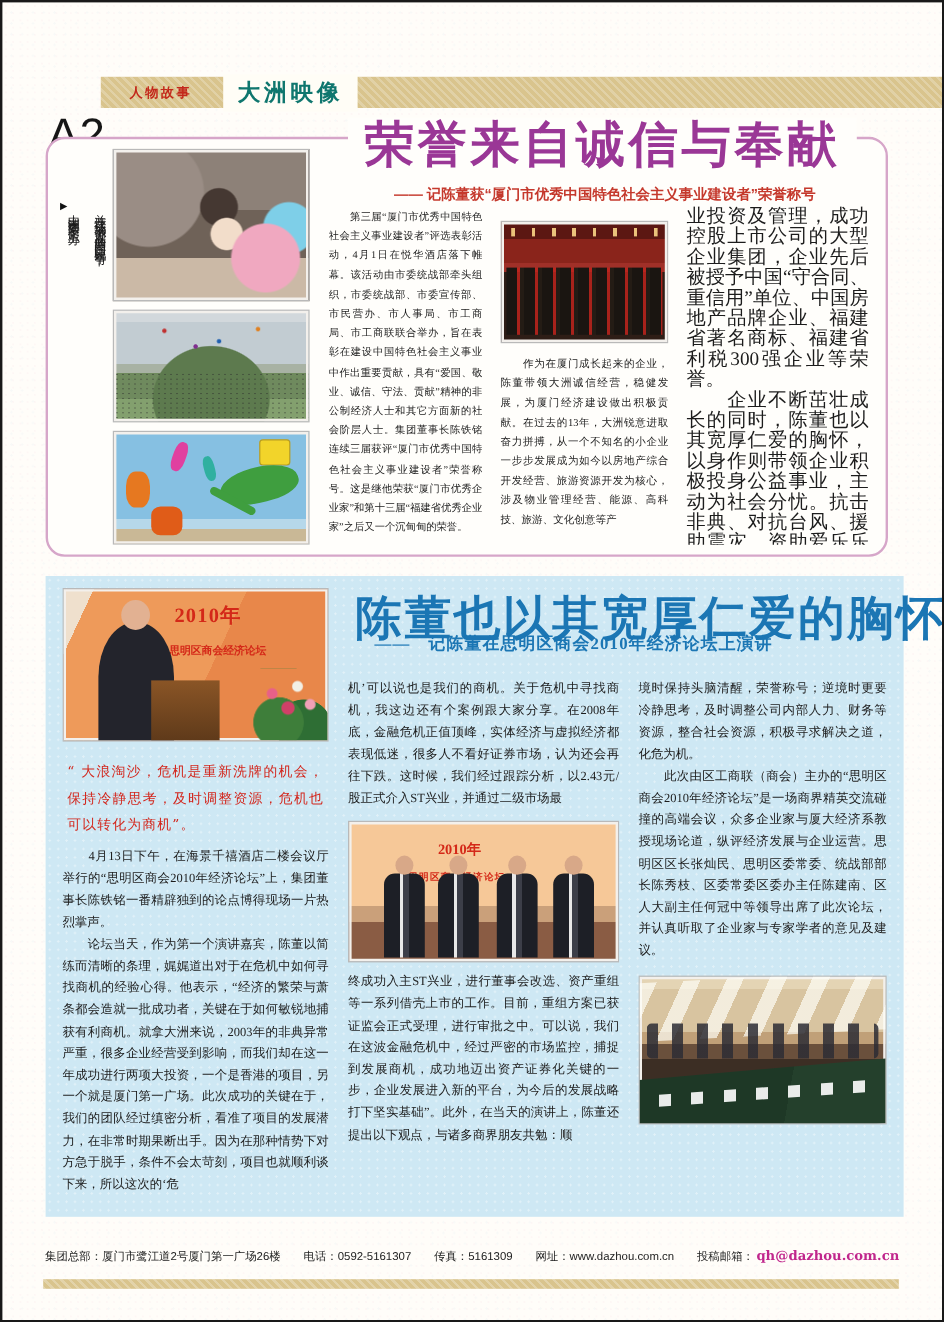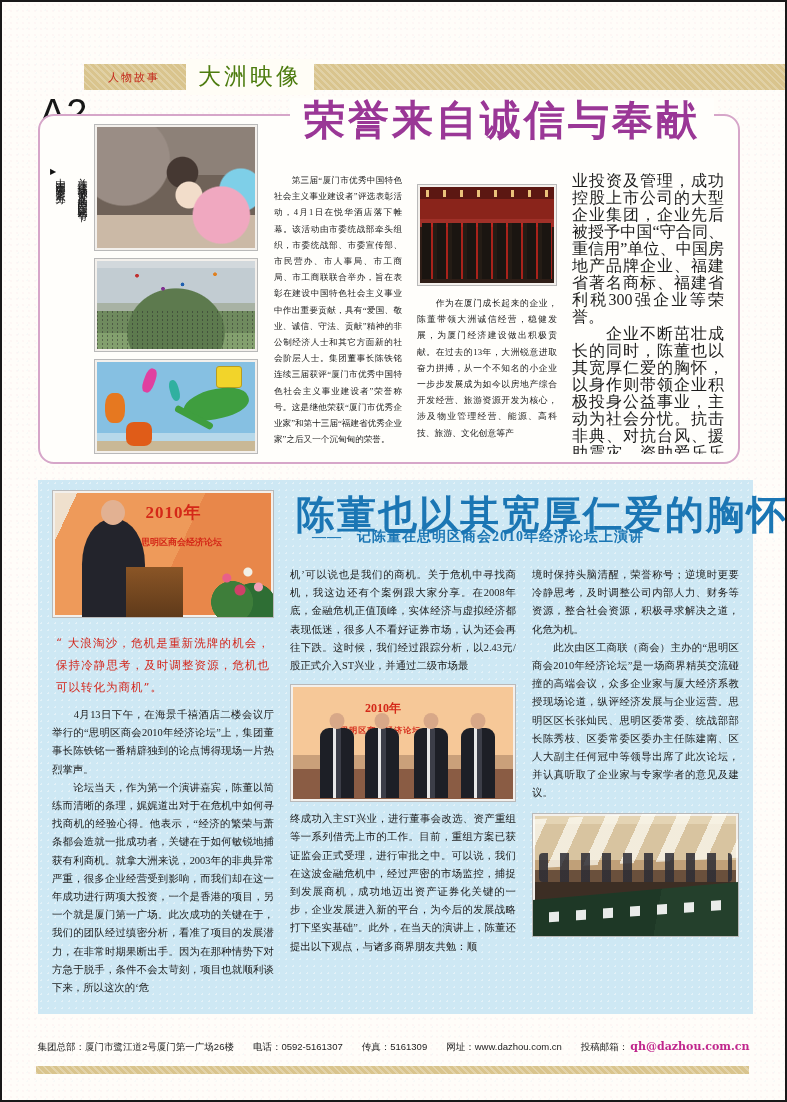--- a/index.html
+++ b/index.html
@@ -18,23 +18,23 @@
     overflow:hidden;
   }
   
   .page-num { position:absolute; top:50px; left:38px; font-family:"Liberation Sans",sans-serif; font-size:38px; font-weight:500; letter-spacing:1px; color:#161616;margin-top:40px; }
   .band {
     position:absolute; top:62px; left:82px; right:0; height:26px;
     background-color:#d9c48d;
     background-image:repeating-linear-gradient(45deg, rgba(255,255,255,.22) 0 2px, transparent 2px 5px);
     display:flex; align-items:center;
   }
-  .section-label { margin-left:24px; font-size:11px; font-weight:normal; color:#c3281b; letter-spacing:2px; font-family:"Liberation Sans",sans-serif; }
+  .section-label { margin-left:24px; font-size:11px; font-weight:bold; color:#c3281b; letter-spacing:2px; font-family:"Liberation Sans",sans-serif; }
   .brand-box { margin-left:26px; background:#fffdf6; padding:2px 12px 3px; }
-  .brand-label { font-size:23px; font-weight:normal; color:#4d7c0f; letter-spacing:3px; font-family:"Liberation Sans",sans-serif; }
+  .brand-label { font-size:19px; font-weight:bold; color:#0f766e; letter-spacing:3px; font-family:"Liberation Sans",sans-serif; }
 
   
   .a1 { position:absolute; left:36px; top:112px; width:702px; height:350px; border:2px solid #d6a6c9; border-radius:16px; background:#fffefb; }
   .a1-title { position:absolute; top:-18px; left:250px; background:#fffefb; padding:0 14px; font-size:41px; font-weight:bold; color:#9a3796; letter-spacing:3px; line-height:1.1; font-family:"Liberation Sans",sans-serif; white-space:nowrap; z-index:2; }
   .a1-sub { position:absolute; top:38px; left:250px; width:428px; text-align:center; font-size:12px; font-weight:bold; color:#c5392d; z-index:2; font-family:"Liberation Sans",sans-serif; }
   .a1-inner { position:absolute; inset:8px 10px; display:flex; overflow:hidden; }
   .a1-side { width:208px; flex-shrink:0; display:flex; }
   .vcap { width:44px; position:relative; writing-mode:vertical-rl; padding-top:46px; padding-right:4px; font-size:10px; letter-spacing:2px; line-height:16px; color:#1a1a1a; font-family:"Liberation Sans",sans-serif; }
   .vcap-main, .vcap-sub { display:block; }
   .vcap-sub { margin-block-start:6px; }
@@ -149,20 +149,21 @@
 <div class="page">
 
   <div class="page-num">A2</div>
   <div class="band">
     <span class="section-label">人物故事</span>
     <span class="brand-box"><span class="brand-label">大洲映像</span></span>
   </div>
 
   <section class="a1">
     <h1 class="a1-title">荣誉来自诚信与奉献</h1>
+    <div class="a1-sub">—— 记陈董获“厦门市优秀中国特色社会主义事业建设者”荣誉称号</div>
     <div class="a1-inner">
       <div class="a1-side">
         <div class="vcap">
           <span class="vcap-arrow">▶</span>
           <span class="vcap-main">并连续成功举办了五届的厦门国际风筝节</span>
           <span class="vcap-sub">由大洲集团发起主办</span>
         </div>
         <div class="a1-photos">
           <div class="ph ph-kite-painting"></div>
           <div class="ph ph-kite-field"></div>

